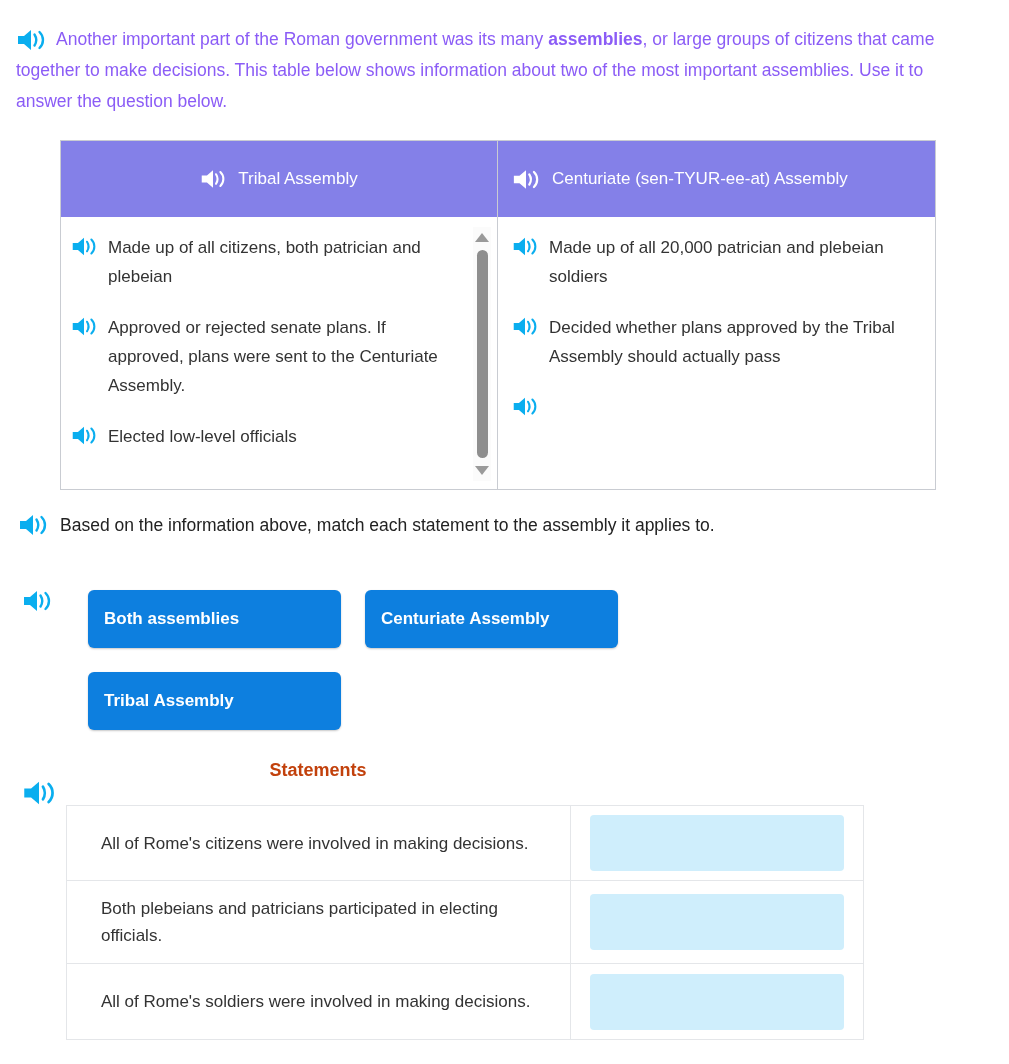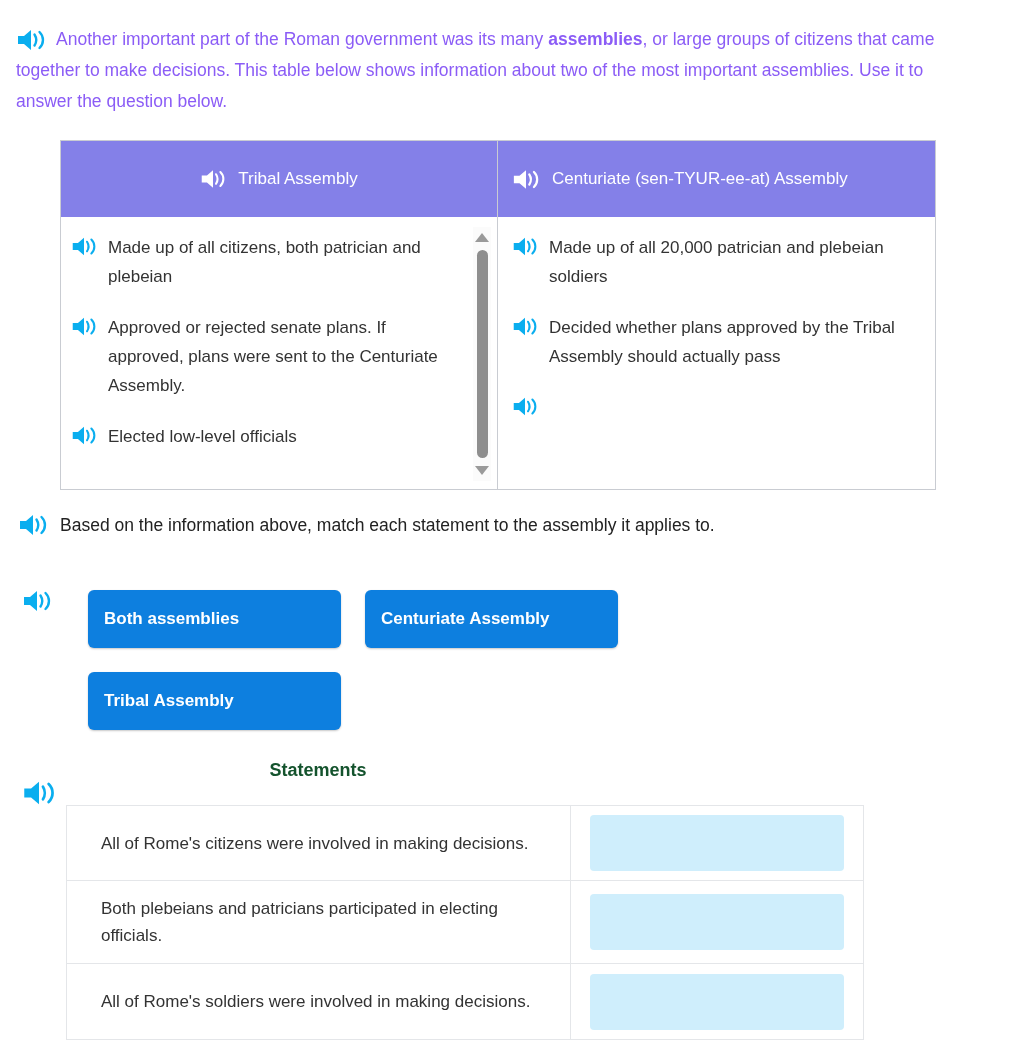--- a/index.html
+++ b/index.html
@@ -168,21 +168,21 @@
   }
   .match-heads {
     position: absolute;
     left: 66px; top: 760px;
     width: 798px;
     display: flex;
   }
   .match-heads .mh {
     font-size: 18px;
     font-weight: bold;
-    color: #14532d;
+    color: #c2410c;
     text-align: center;
   }
   .mh.statements { width: 504px; }
   .mh.assembly { width: 294px; }
 
   .match-table {
     position: absolute;
     left: 66px; top: 805px;
     width: 798px;
     border: 1px solid #e4e6e9;

